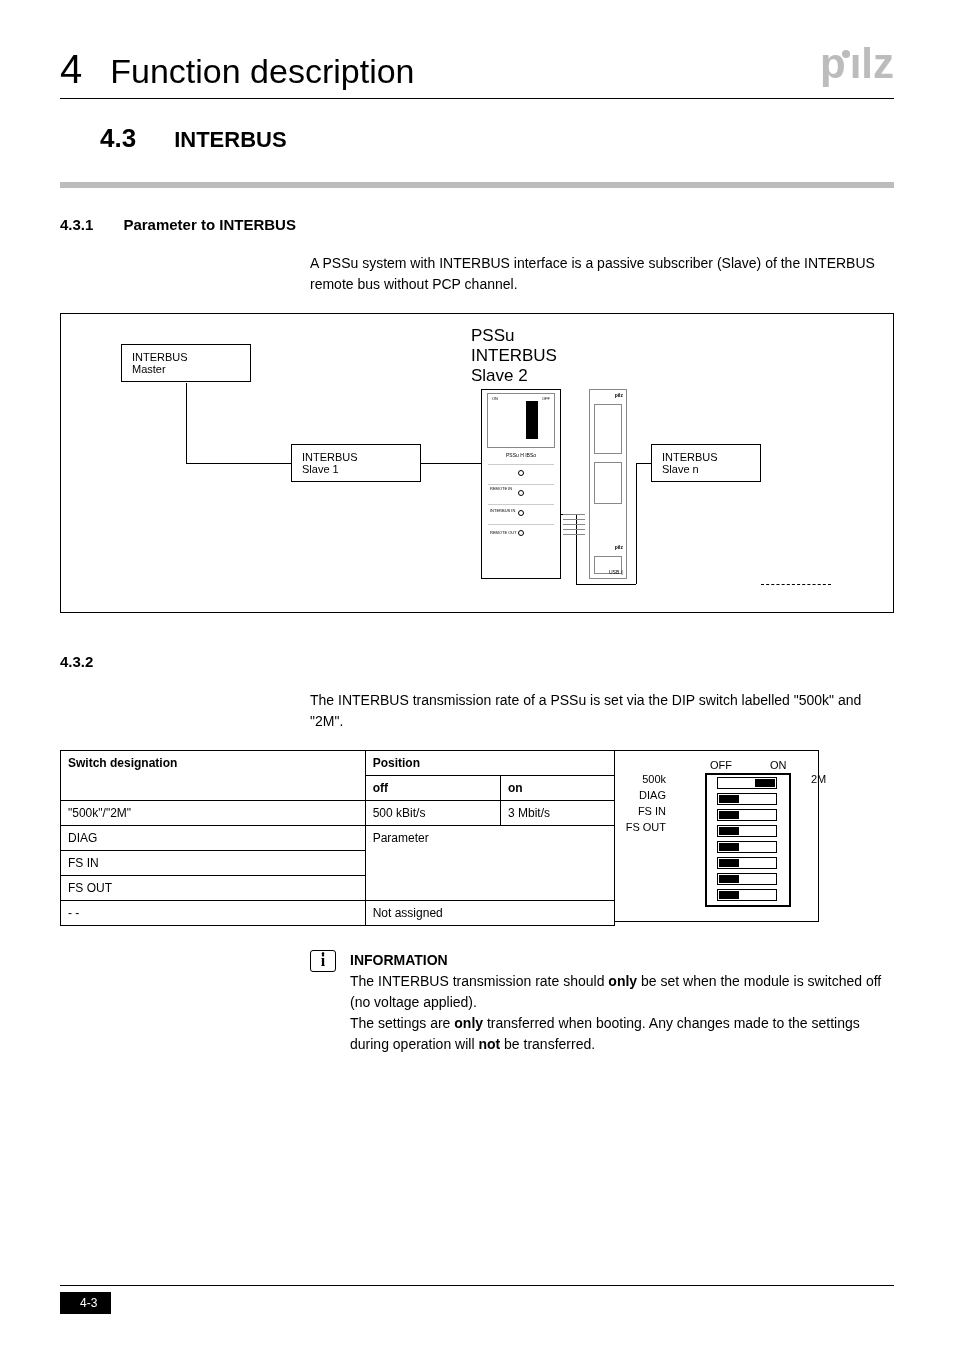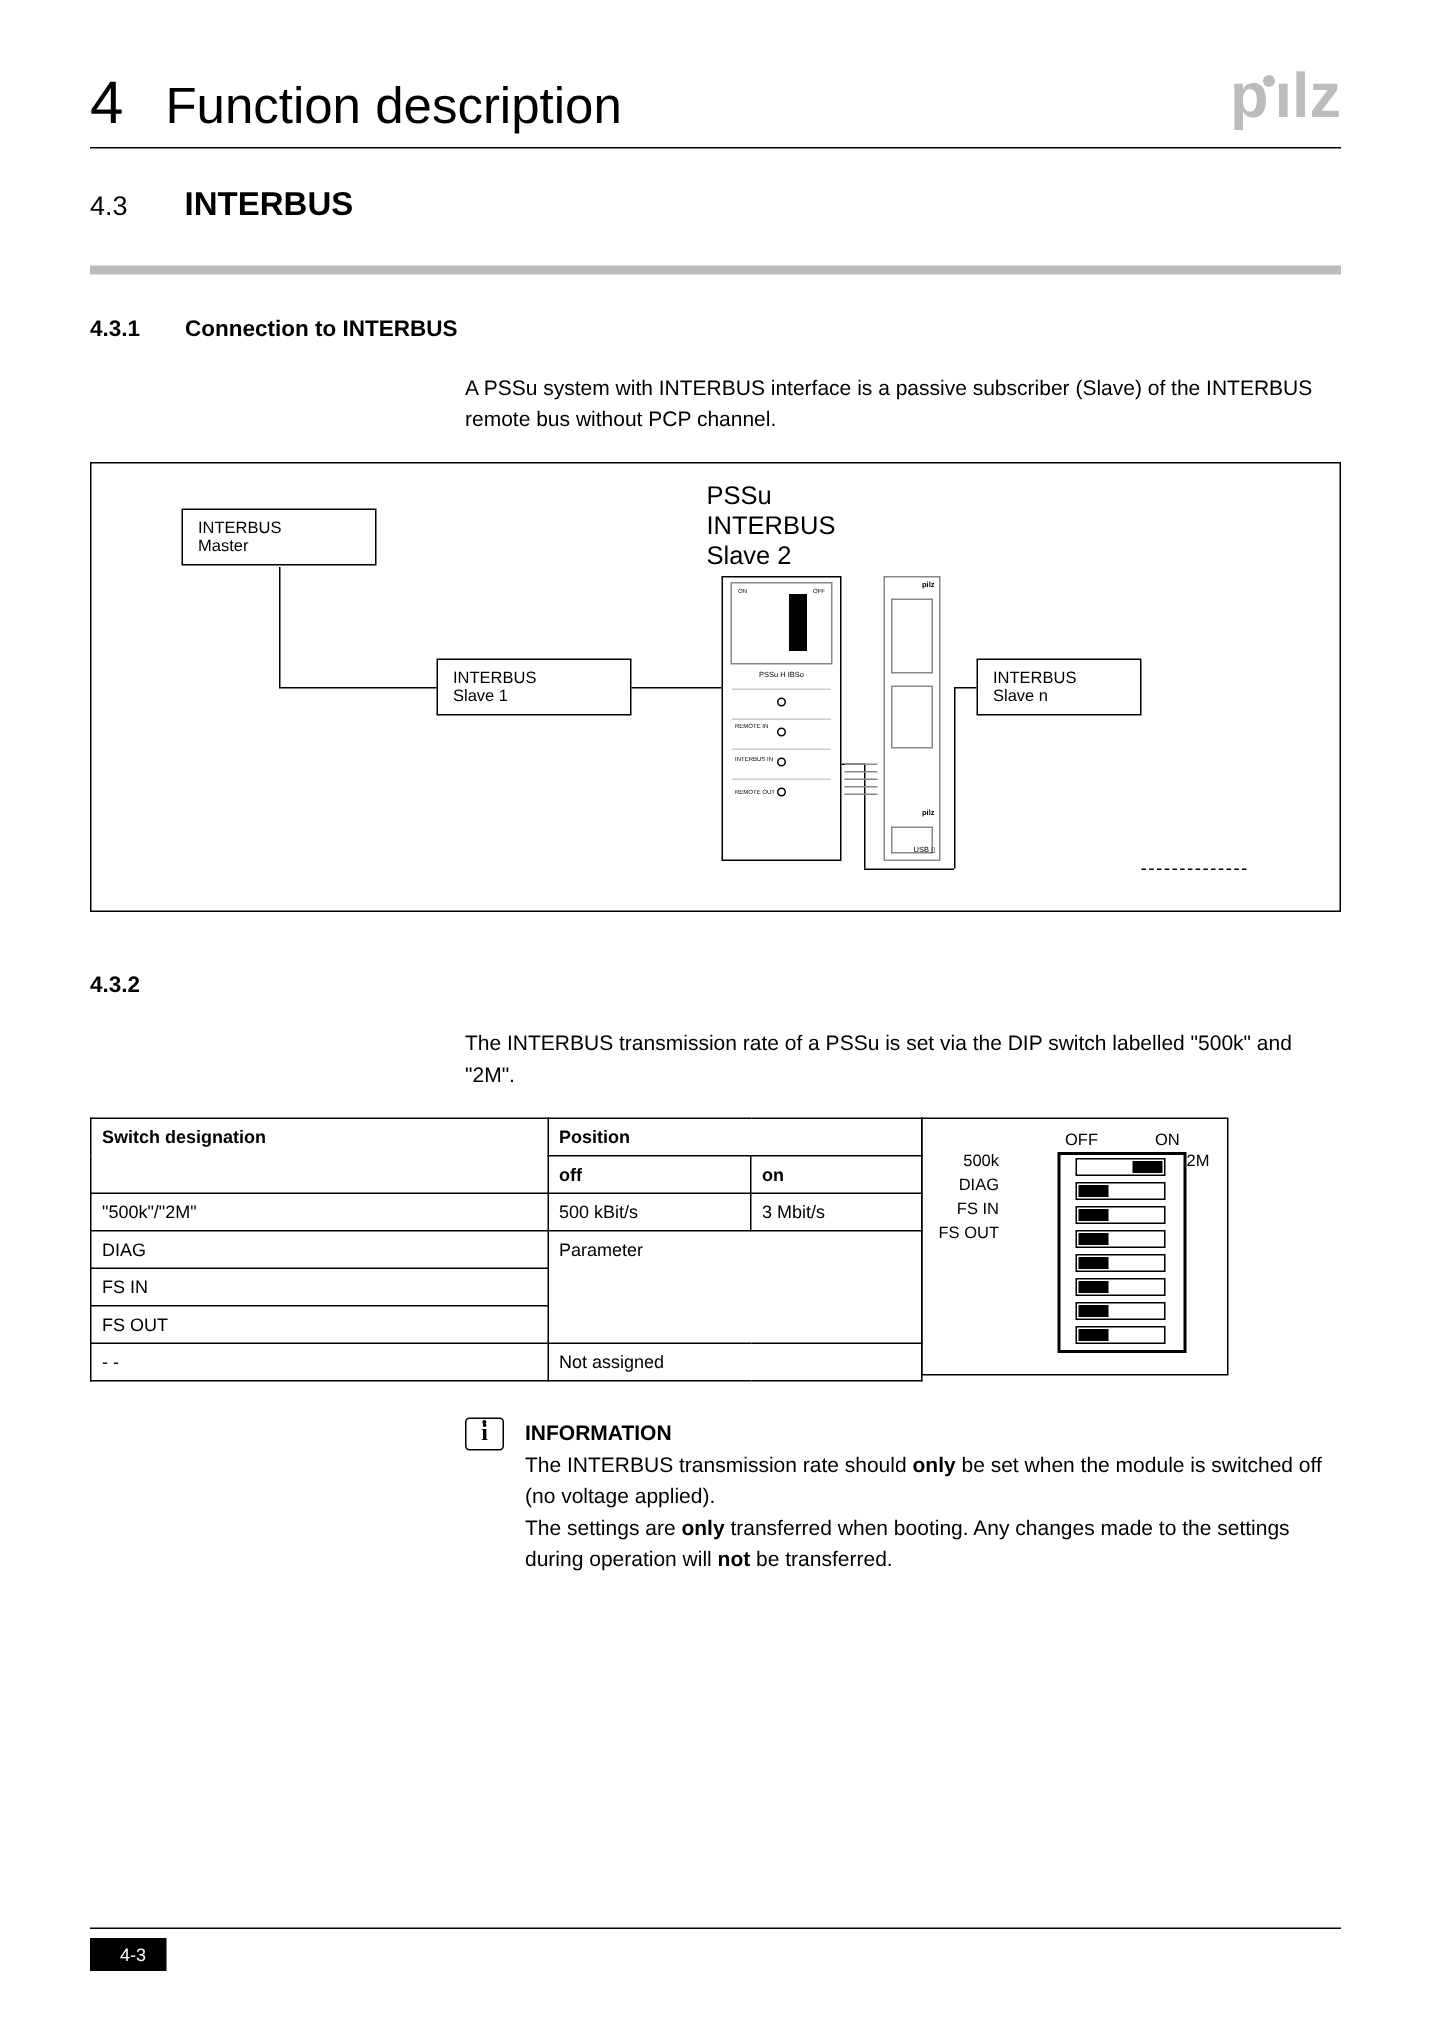--- a/index.html
+++ b/index.html
@@ -54,21 +54,21 @@
   .logo-i { font-size: 42px; font-weight: 900; color: #bcbcbc; margin-left:-4px;}
   .logo-l { font-size: 42px; font-weight: 900; color: #bcbcbc; margin-left:-2px;}
   .logo-z { font-size: 42px; font-weight: 900; color: #bcbcbc; margin-left:-2px;}
 
   .section-head {
     display: flex;
     align-items: baseline;
     gap: 38px;
     margin-bottom: 28px;
   }
-  .sec-num { font-size: 18px; font-weight: normal; }
+  .sec-num { font-size: 26px; font-weight: bold; margin-left: 40px; }
   .sec-title { font-size: 22px; font-weight: bold; }
 
   .rule-bar {
     height: 6px;
     background: #bcbcbc;
     margin-bottom: 28px;
   }
 
   .subsec-head {
     display: flex;
@@ -194,21 +194,21 @@
 </div>
 
 <div class="section-head">
   <span class="sec-num">4.3</span>
   <span class="sec-title">INTERBUS</span>
 </div>
 <div class="rule-bar"></div>
 
 <div class="subsec-head">
   <span class="sub-num">4.3.1</span>
-  <span class="sub-title">Connection to INTERBUS</span>
+  <span class="sub-title">Parameter to INTERBUS</span>
 </div>
 <p class="body-para">A PSSu system with INTERBUS interface is a passive subscriber (Slave) of the INTERBUS remote bus without PCP channel.</p>
 
 <div class="diagram-box">
 
   <div class="d-box" style="left:60px; top:30px; width:130px;">
     <span style="white-space:pre-line">INTERBUS
 Master</span>
   </div>
 
@@ -318,21 +318,21 @@
       <td>- -</td>
       <td colspan="2">Not assigned</td>
     </tr>
   </tbody>
     </table>
 
   <div class="dip-illus">
     <span class="dip-lab" style="left:95px; top:8px;">OFF</span>
     <span class="dip-lab" style="left:155px; top:8px;">ON</span>
     <span class="dip-lab" style="right:152px; top:22px;">500k</span>
-    <span class="dip-lab" style="left:176px; top:22px;">2M</span>
+    <span class="dip-lab" style="left:196px; top:22px;">2M</span>
     <span class="dip-lab" style="right:152px; top:38px;">DIAG</span>
     <span class="dip-lab" style="right:152px; top:54px;">FS IN</span>
     <span class="dip-lab" style="right:152px; top:70px;">FS OUT</span>
     <div style="position:absolute; left:90px; top:22px; width:86px; height:134px; border:2px solid #000; padding:2px;">
       <div class="dip-track" style="left:10px; top:2px; width:60px;">
         <div class="dip-slot">
             <div class="dip-knob right"></div>
           </div>
         <div class="dip-slot">
             <div class="dip-knob left"></div>

